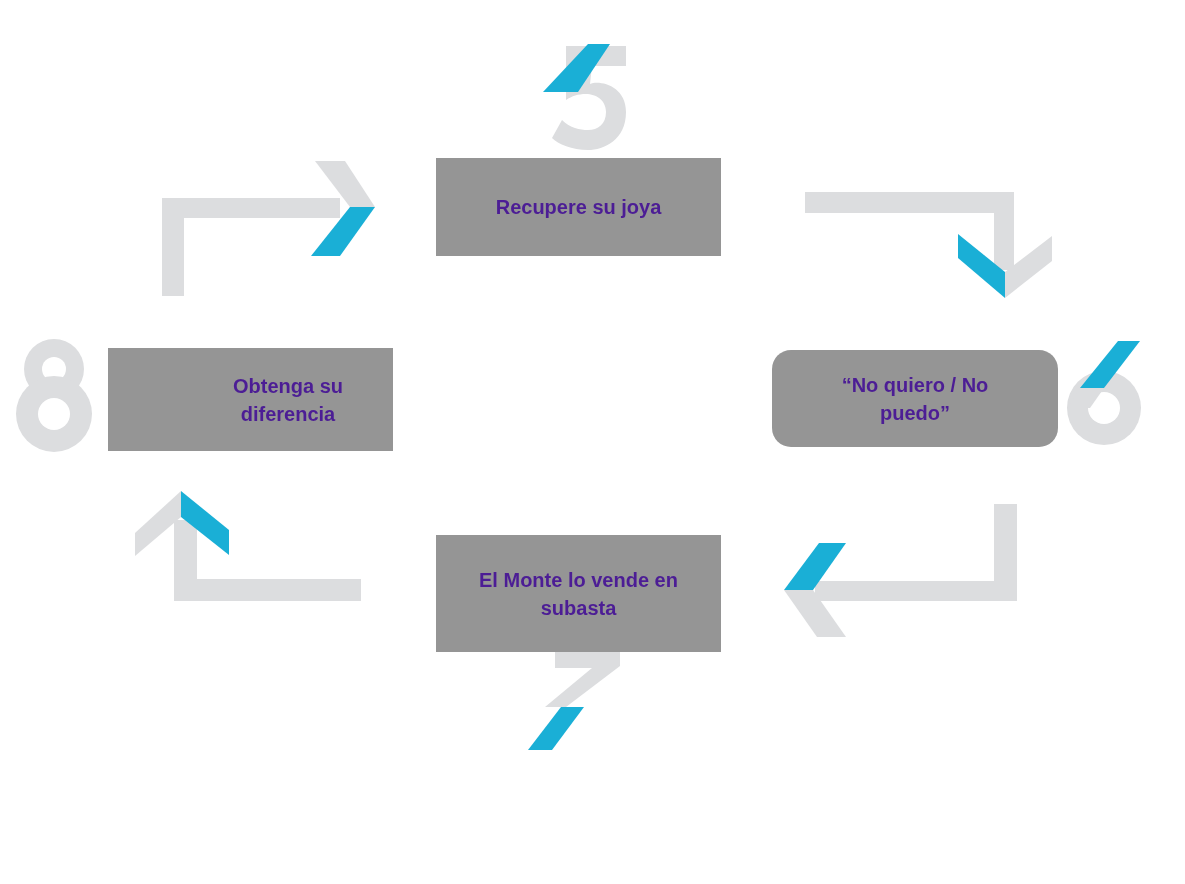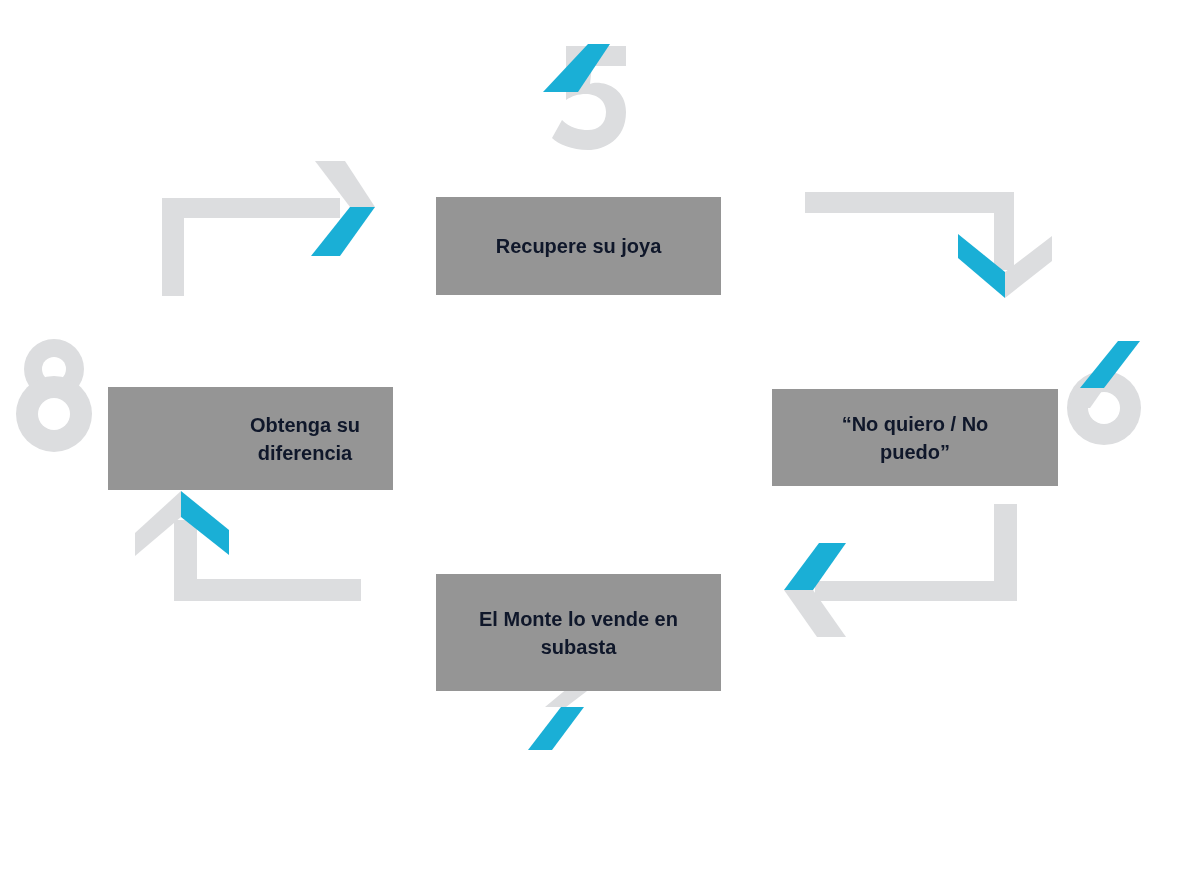--- a/index.html
+++ b/index.html
@@ -1,24 +1,24 @@
 <!DOCTYPE html>
 <html><head>
 <meta charset="utf-8">
 <style>
   html, body { margin: 0; padding: 0; background: #ffffff; }
   body { width: 1185px; height: 884px; position: relative; overflow: hidden;
          font-family: "Liberation Sans", sans-serif; }
   .stage { position: absolute; left: 0; top: 0; width: 1185px; height: 884px; }
   svg.decor { position: absolute; left: 0; top: 0; width: 1185px; height: 884px; }
   .box {
-    position: absolute; background: #959595; color: #0f172a;
+    position: absolute; background: #959595; color: #4c1d95;
     display: flex; align-items: center; justify-content: center; text-align: center;
     font-family: "Liberation Sans", sans-serif; font-weight: bold; font-size: 20px;
-    line-height: 28px; box-sizing: border-box; padding: 0 18px; margin-top: 39px;
+    line-height: 28px; box-sizing: border-box; padding: 0 35px;
   }
   .box span { display: block; }
 </style>
 </head>
 <body>
 
 <div class="stage">
 
   <svg class="decor" viewBox="0 0 1185 884">
 
@@ -68,21 +68,21 @@
       <polygon points="174,579 361,579 361,601 174,601 174,520 197,520 197,579" fill="#dcdddf"></polygon>
       <polygon points="135,533 181,491 181,517 135,556" fill="#dcdddf"></polygon>
       <polygon points="181,491 181,517 229,555 229,530" fill="#1aafd6"></polygon>
     </g>
   </svg>
 
   <div class="box" style="left:436px; top:158px; width:285px; height:98px;">
     <span>Recupere su joya</span>
   </div>
 
-  <div class="box" style="left:772px; top:350px; width:286px; height:97px;">
+  <div class="box" style="left:772px; top:350px; width:286px; height:97px;border-radius:19px;">
     <span style="max-width:190px;">“No quiero / No puedo”</span>
   </div>
 
   <div class="box" style="left:436px; top:535px; width:285px; height:117px;">
     <span style="max-width:240px;">El Monte lo vende en subasta</span>
   </div>
 
   <div class="box" style="left:108px; top:348px; width:285px; height:103px;justify-content:flex-end;">
     <span style="max-width:140px;">Obtenga su diferencia</span>
   </div>

